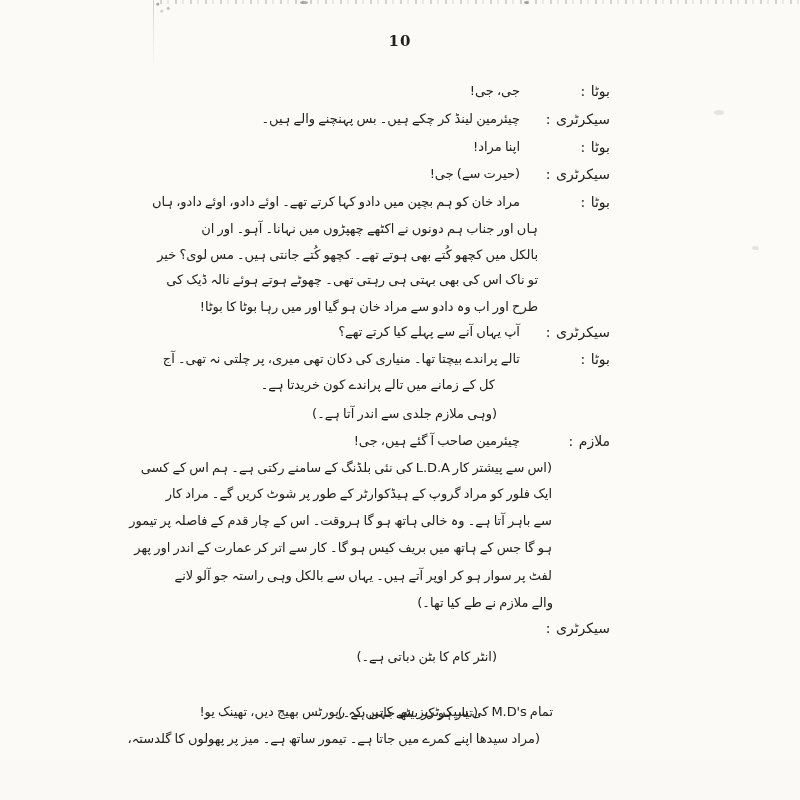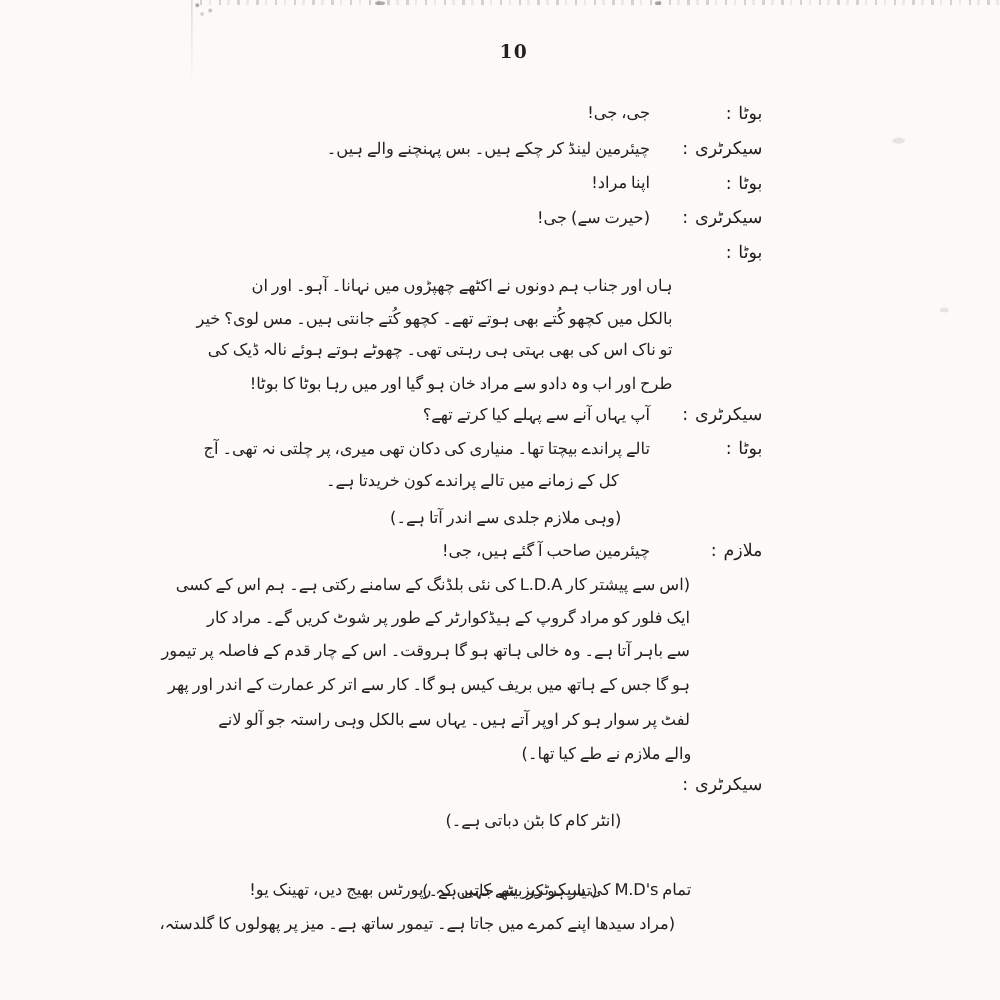--- a/index.html
+++ b/index.html
@@ -34,21 +34,21 @@
   }
   .smudge{position:absolute;border-radius:50%;background:rgba(130,128,122,.18);}
   .sm1{left:714px;top:110px;width:10px;height:5px;}
   .sm2{left:752px;top:246px;width:7px;height:4px;}
   .sm3{left:300px;top:1px;width:8px;height:3px;background:rgba(80,78,74,.45);}
   .sm4{left:524px;top:1px;width:5px;height:3px;background:rgba(80,78,74,.5);}
 
   .page-number{
     position:absolute;left:382px;top:32px;width:36px;text-align:center;
     font-family:"DejaVu Serif",serif;
-    font-size:15px;font-weight:bold;letter-spacing:1px;color:#23211e;margin-left:11px;
+    font-size:15px;font-weight:bold;letter-spacing:1px;color:#23211e;
   }
 
   .line{position:absolute;left:0;width:800px;height:26px;}
   .speaker{
     position:absolute;right:190px;top:0;
     direction:rtl;unicode-bidi:isolate;white-space:nowrap;
     font-size:14px;color:#201e1b;word-spacing:1px;
   }
   .utext{
     position:absolute;top:0;
@@ -82,20 +82,21 @@
   <div class="line" style="top:139px">
     <span class="speaker">بوٹا :</span>
     <span class="utext" style="right:280px">اپنا مراد!</span>
   </div>
   <div class="line" style="top:166px">
     <span class="speaker">سیکرٹری :</span>
     <span class="utext" style="right:280px">(حیرت سے) جی!</span>
   </div>
   <div class="line" style="top:194px">
     <span class="speaker">بوٹا :</span>
+    <span class="utext" style="right:280px">مراد خان کو ہم بچپن میں دادو کہا کرتے تھے۔ اوئے دادو، اوئے دادو، ہاں</span>
   </div>
   <div class="line" style="top:221px">
     <span class="utext" style="right:262px">ہاں اور جناب ہم دونوں نے اکٹھے چھپڑوں میں نہانا۔ آہو۔ اور ان</span>
   </div>
   <div class="line" style="top:247px">
     <span class="utext" style="right:262px">بالکل میں کچھو کُتے بھی ہوتے تھے۔ کچھو کُتے جانتی ہیں۔ مس لوی؟ خیر</span>
   </div>
   <div class="line" style="top:272px">
     <span class="utext" style="right:262px">تو ناک اس کی بھی بہتی ہی رہتی تھی۔ چھوٹے ہوتے ہوئے نالہ ڈیک کی</span>
   </div>

